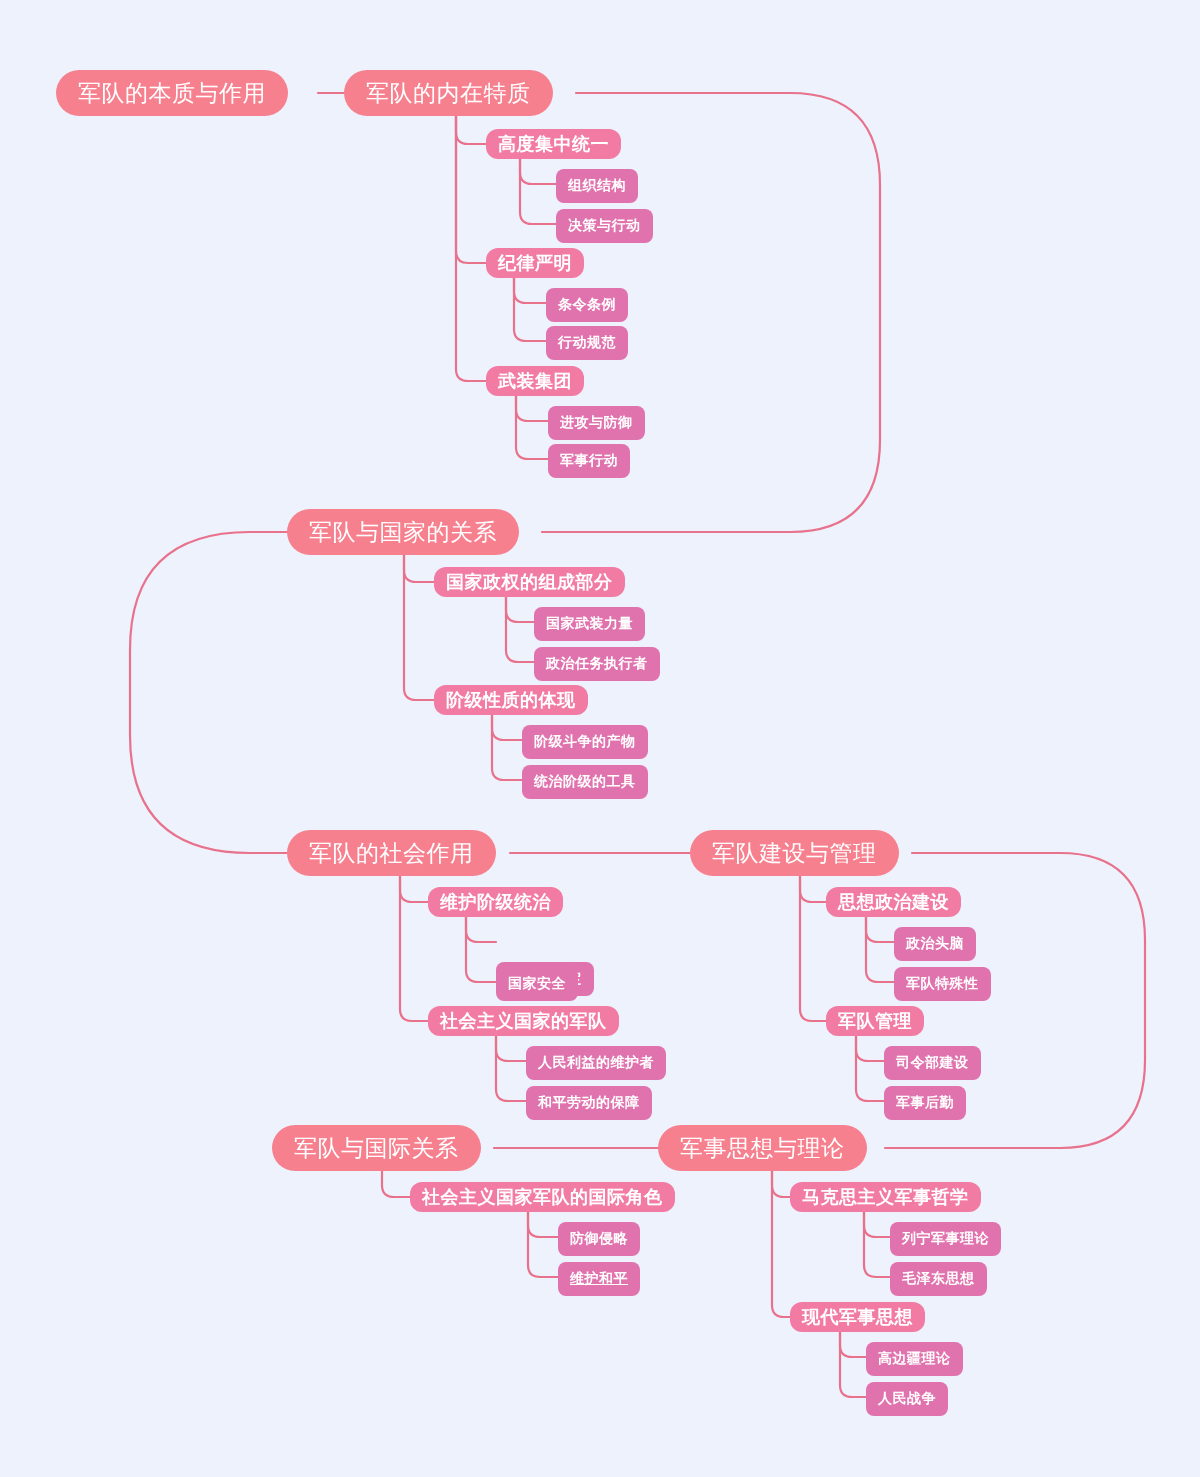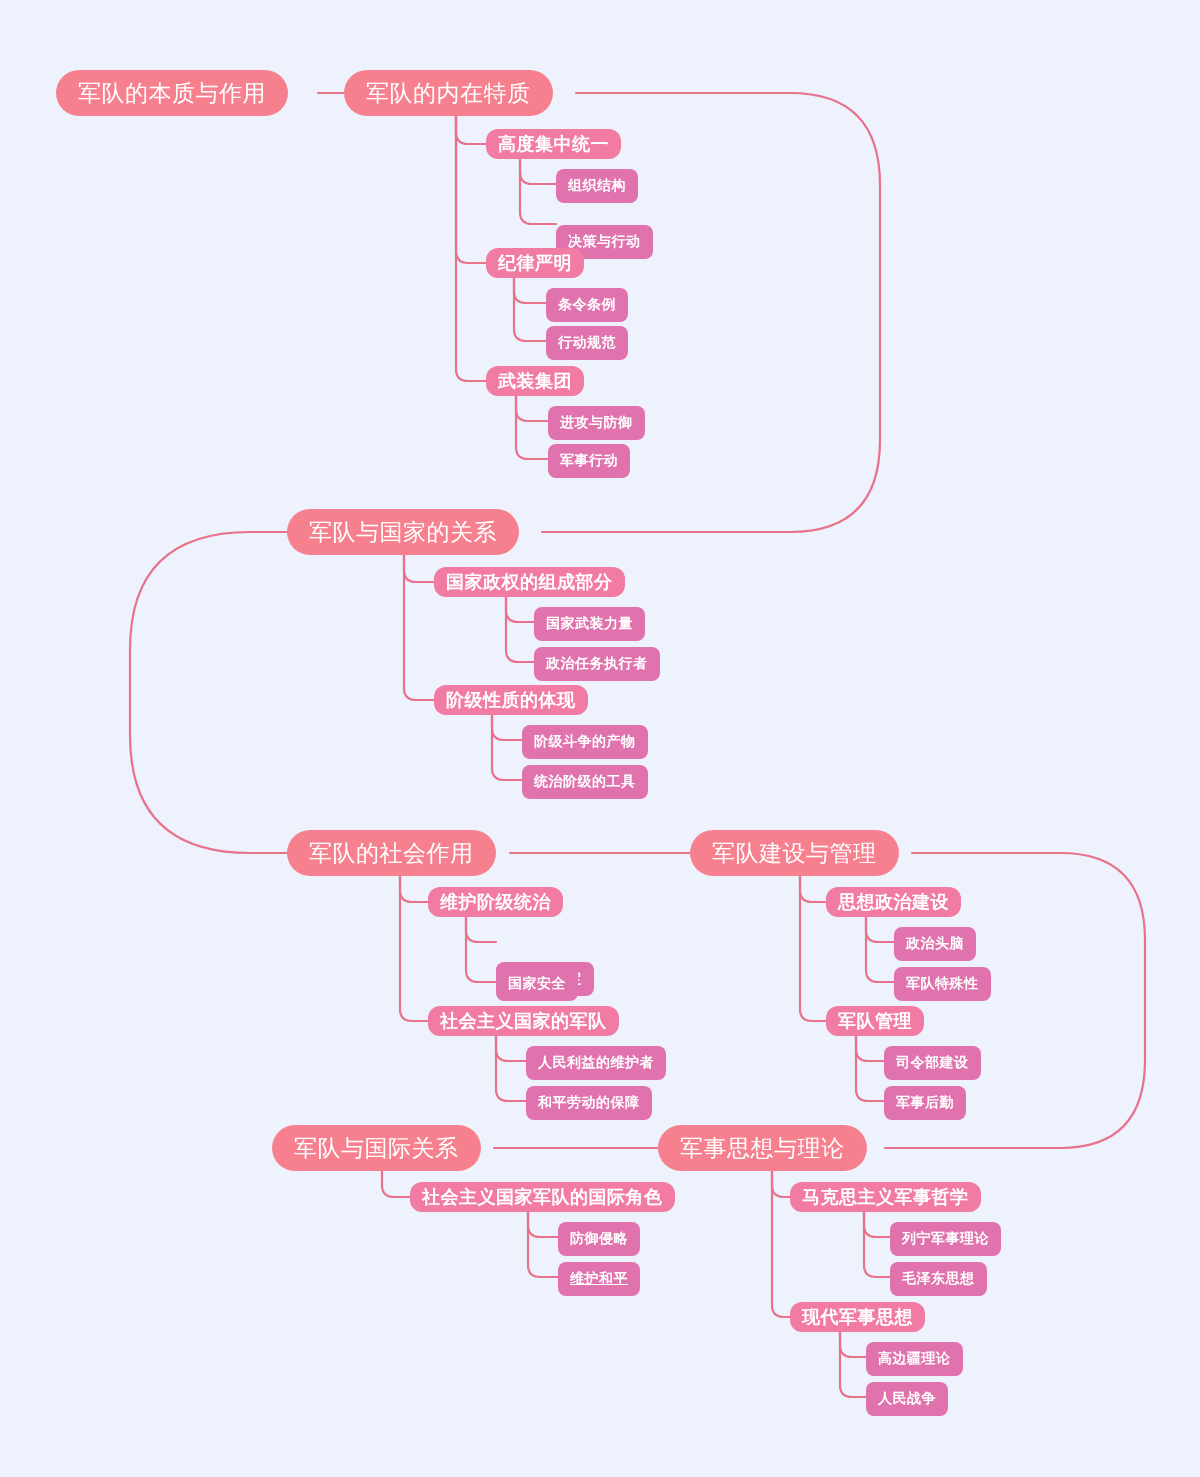--- a/index.html
+++ b/index.html
@@ -139,21 +139,21 @@
       <path d="M840,1332 L840,1385 Q840,1397 852,1397 L866,1397"></path>
     </g>
   </svg>
 
   <div class="node lvl1" style="left:56px; top:70px;">军队的本质与作用</div>
 
   <div class="node lvl1" style="left:344px; top:70px;">军队的内在特质</div>
 
   <div class="node lvl2" style="left:486px; top:129px;">高度集中统一</div>
   <div class="node lvl3" style="left:556px; top:169px;">组织结构</div>
-  <div class="node lvl3" style="left:556px; top:225px;">决策与行动</div>
+  <div class="node lvl3" style="left:556px; top:209px;">决策与行动</div>
 
   <div class="node lvl2" style="left:486px; top:248px;">纪律严明</div>
   <div class="node lvl3" style="left:546px; top:288px;">条令条例</div>
   <div class="node lvl3" style="left:546px; top:326px;">行动规范</div>
 
   <div class="node lvl2" style="left:486px; top:366px;">武装集团</div>
   <div class="node lvl3" style="left:548px; top:406px;">进攻与防御</div>
   <div class="node lvl3" style="left:548px; top:444px;">军事行动</div>
 
   <div class="node lvl1" style="left:287px; top:509px;">军队与国家的关系</div>

